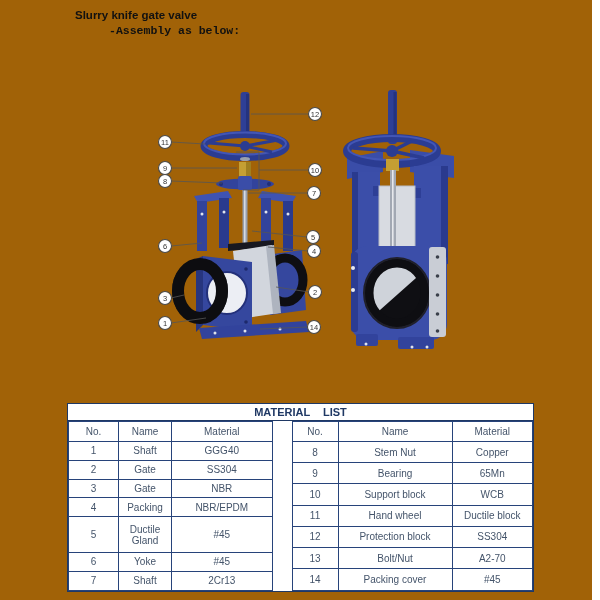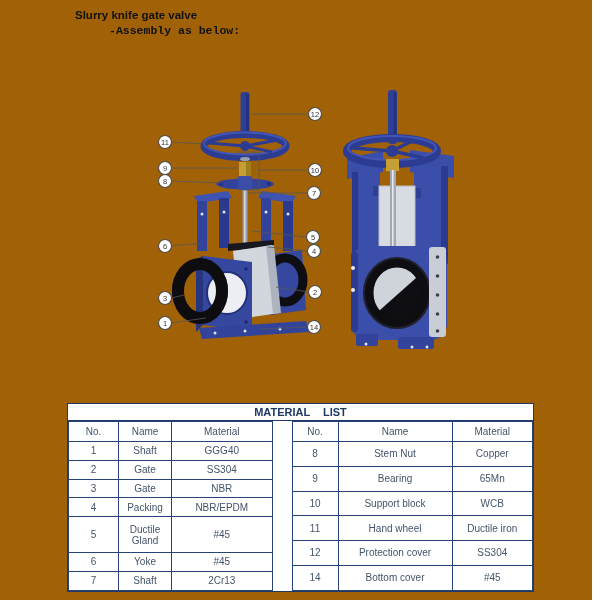--- a/index.html
+++ b/index.html
@@ -334,30 +334,35 @@
           <td>65Mn</td>
         </tr>
         <tr>
           <td>10</td>
           <td>Support block</td>
           <td>WCB</td>
         </tr>
         <tr>
           <td>11</td>
           <td>Hand wheel</td>
-          <td>Ductile iron</td>
+          <td>Ductile block</td>
         </tr>
         <tr>
           <td>12</td>
-          <td>Protection cover</td>
+          <td>Protection block</td>
           <td>SS304</td>
         </tr>
         <tr>
+          <td>13</td>
+          <td>Bolt/Nut</td>
+          <td>A2-70</td>
+        </tr>
+        <tr>
           <td>14</td>
-          <td>Bottom cover</td>
+          <td>Packing cover</td>
           <td>#45</td>
         </tr>
       </tbody>
         </table>
 
     </div>
   </div>
 </div>
 
 </body></html>

